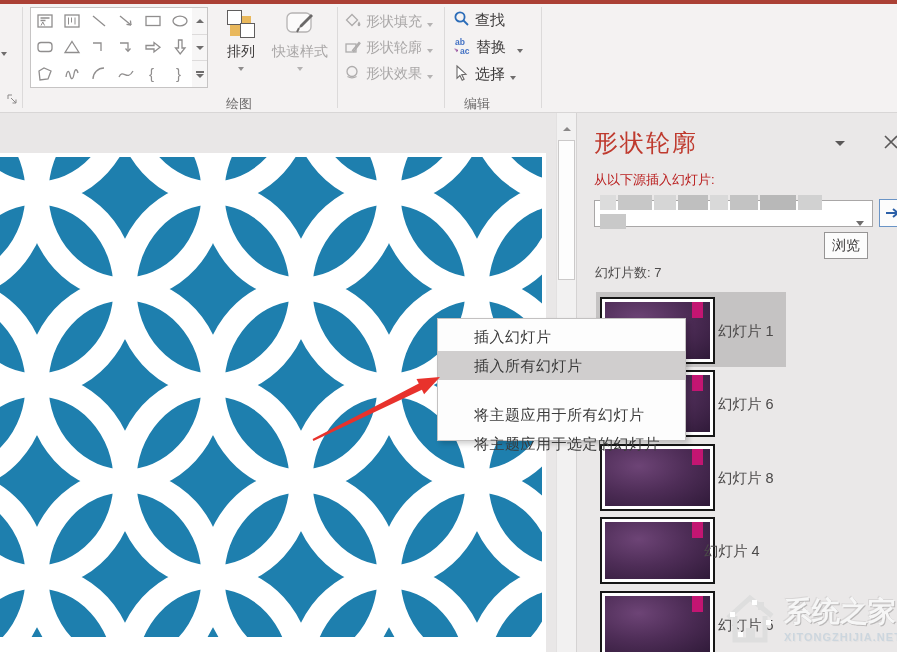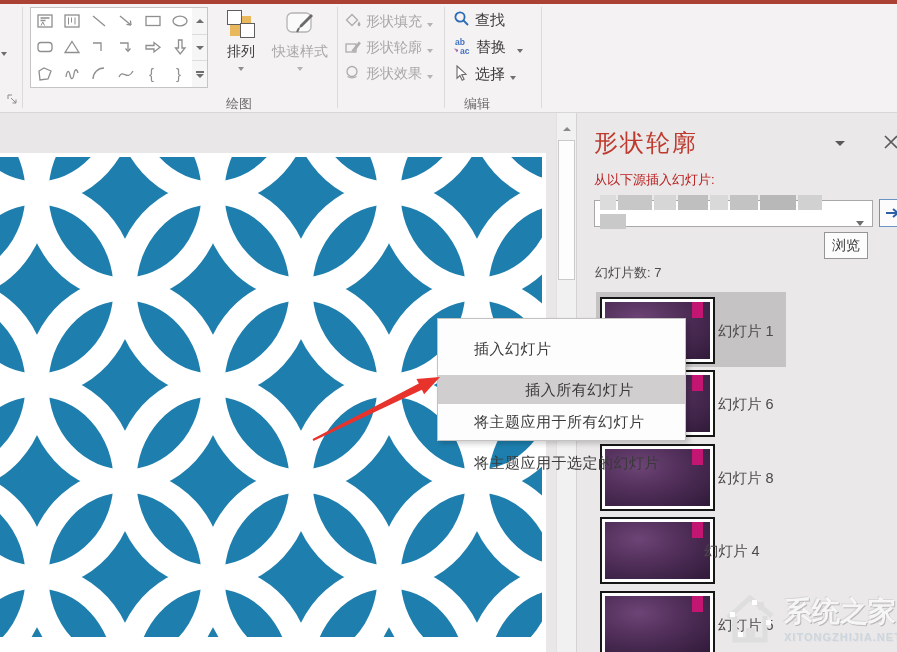--- a/index.html
+++ b/index.html
@@ -37,22 +37,22 @@
   .btn{background:#fcfcfc;border:1px solid #969494;display:flex;align-items:center;justify-content:center;font-size:14px;color:#3d3b3b;box-sizing:border-box;}
   .thumbrow-label{font-size:14.5px;color:#4b4949;}
   .thumb{box-sizing:border-box;border:2px solid #161616;background:#fff;padding:3px;}
   .thumb-in{position:relative;width:100%;height:100%;
      background:radial-gradient(ellipse at 32% 30%, #6d4476 0%, #4e2d57 48%, #301a39 100%);}
   .tab{position:absolute;right:7px;top:0;width:11px;height:16px;background:#c31572;}
   .selbg{background:#c5c3c3;}
   
   .menu{left:437px;top:318px;width:249px;height:123px;background:#fdfdfd;border:1px solid #c3c1c1;
         box-shadow:3px 3px 5px rgba(0,0,0,.18);padding-top:3px;box-sizing:border-box;}
-  .mi{height:29px;line-height:29px;padding-left:36px;font-size:15px;color:#3a3a3a;letter-spacing:.5px;margin-top:12px;}
-  .mi.hl{background:#d0cece;text-align:center;}
+  .mi{height:29px;line-height:29px;padding-left:36px;font-size:15px;color:#3a3a3a;letter-spacing:.5px;}
+  .mi.hl{background:#d0cece;}
   
   .wm{display:flex;align-items:center;gap:6px;}
   .wm-title{font-size:28px;font-weight:bold;color:#f6f6f6;text-shadow:1px 1px 0 #b9b7b7,-1px -1px 0 #d8d6d6;}
   .wm-domain{font-size:11px;font-weight:bold;color:#ccd6de;letter-spacing:1px;text-shadow:1px 1px 0 #e4e2e2;}
 </style>
 </head>
 <body>
 
 <div class="app">
 
@@ -390,21 +390,21 @@
         <div class="thumb-in">
           <div class="tab"></div>
         </div>
       </div>
     <div class="abs thumbrow-label" style="left:141px;top:503px;">幻灯片 5</div>
   </div>
 
   <div class="abs menu">
     <div class="mi">插入幻灯片</div>
     <div class="mi hl">插入所有幻灯片</div>
-    <div class="mi" style="margin-top:3px;">将主题应用于所有幻灯片</div>
+    <div class="mi" style="margin-top:20px;">将主题应用于所有幻灯片</div>
     <div class="mi">将主题应用于选定的幻灯片</div>
   </div>
 
   <svg class="abs" style="left:300px;top:368px;" width="150" height="80" viewBox="0 0 150 80">
     <polygon points="13.4,72.9 121.9,21.8 124.1,26.3 140,9 116.5,11.1 118.8,15.6 12.6,71.1" fill="#e8322c"></polygon>
   </svg>
 
   <div class="abs wm" style="left:722px;top:588px;">
     <svg width="56" height="60" viewBox="0 0 56 60">
       <g stroke="#dedede" stroke-width="5" fill="none">

